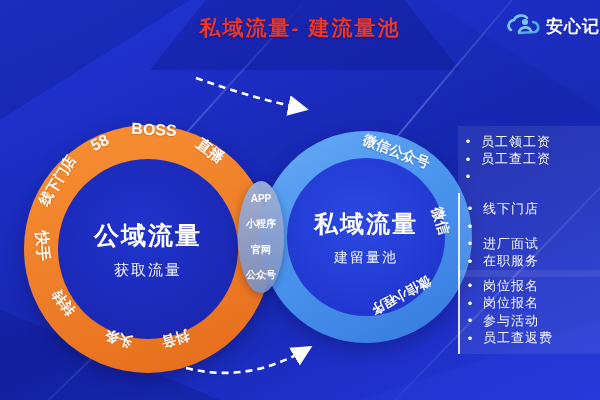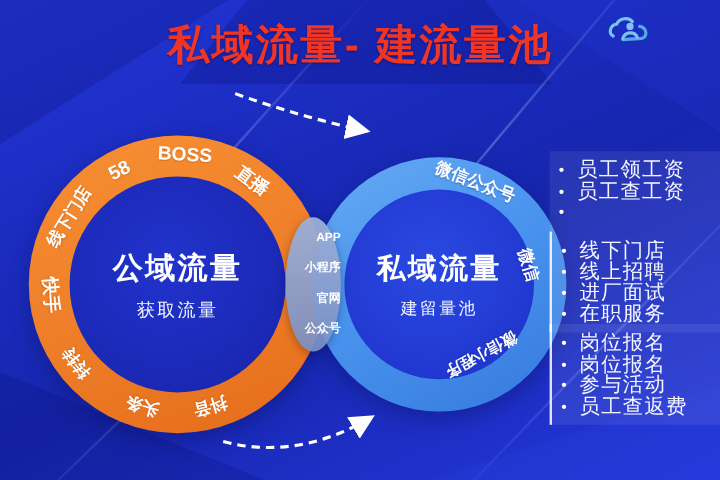--- a/index.html
+++ b/index.html
@@ -22,66 +22,66 @@
     background:rgba(45,65,225,0.35);clip-path:polygon(100% 0,100% 100%,0 100%);opacity:.6;}
   .streak{position:absolute;height:1.5px;background:linear-gradient(90deg,rgba(150,170,255,0),rgba(170,190,255,.35),rgba(150,170,255,0));transform-origin:center;pointer-events:none;}
   .streak.s1{left:-40px;top:150px;width:420px;transform:rotate(-48deg);}
   .streak.s2{left:180px;top:120px;width:460px;transform:rotate(-50deg);}
   .streak.s3{left:300px;top:280px;width:420px;transform:rotate(-46deg);opacity:.7;}
   .streak.s4{left:-60px;top:330px;width:360px;transform:rotate(-44deg);opacity:.6;}
 
   
   .page-title{
     position:absolute;left:0;top:14px;width:600px;text-align:center;margin:0;
-    font-size:35px;font-weight:bold;letter-spacing:2px;color:#ee3526;
+    font-size:21px;font-weight:bold;letter-spacing:2px;color:#ee3526;
     text-shadow:0 1px 2px rgba(0,0,30,.35);
   }
 
   
   .logo{position:absolute;left:505px;top:11px;width:120px;height:30px;display:flex;align-items:center;gap:5px;}
   .logo .brand{font-size:17px;font-weight:bold;color:#ffffff;letter-spacing:1px;white-space:nowrap;}
 
   
   .circle{position:absolute;border-radius:50%;display:flex;align-items:center;justify-content:center;}
   .circle .inner{border-radius:50%;display:flex;flex-direction:column;align-items:center;justify-content:center;gap:9px;}
-  .circle-public{left:24px;top:113px;width:248px;height:248px;
+  .circle-public{left:24px;top:125px;width:248px;height:248px;
     background:linear-gradient(160deg,#f79033 0%,#ee7d28 55%,#e56c1a 100%);
     box-shadow:0 6px 18px rgba(0,0,40,.25);}
   .circle-public .inner{width:180px;height:180px;
     background:radial-gradient(circle at 45% 40%,#2133cd 0%,#1a28b4 70%,#16239f 100%);}
   .circle-private{left:260px;top:131px;width:212px;height:212px;
     background:linear-gradient(150deg,#66abf5 0%,#4a94ee 45%,#3579de 100%);
     box-shadow:0 6px 18px rgba(0,0,40,.25);}
   .circle-private .inner{width:158px;height:158px;
     background:radial-gradient(circle at 45% 40%,#2a49e2 0%,#2138d0 70%,#1c2fbe 100%);}
   .circle-title{font-size:25px;font-weight:bold;color:#fff;letter-spacing:2px;}
   .circle-sub{font-size:15px;color:#f2f5ff;letter-spacing:2px;}
 
   
   .ring-label{position:absolute;color:#fff;font-weight:bold;white-space:nowrap;
     text-shadow:0 1px 1px rgba(120,50,0,.25);z-index:4;}
   .ring-label.blue{text-shadow:0 1px 1px rgba(0,30,90,.3);}
 
   
   .lens{position:absolute;left:238px;top:181px;width:46px;height:112px;border-radius:50%;
     background:linear-gradient(180deg,rgba(156,175,216,.95),rgba(122,144,196,.92));
-    display:flex;flex-direction:column;align-items:flex-end;justify-content:center;gap:13px;z-index:5;
+    display:flex;flex-direction:column;align-items:center;justify-content:center;gap:13px;z-index:5;
     box-shadow:0 2px 8px rgba(0,0,40,.3);}
   .lens span{font-size:10px;line-height:12.5px;color:#fff;font-weight:bold;white-space:nowrap;}
 
   
   .arrows{position:absolute;left:0;top:0;width:600px;height:400px;z-index:6;pointer-events:none;}
 
   
   .panel{position:absolute;left:458px;width:142px;background:rgba(255,255,255,0.08);
     padding:7px 8px 7px 6px;box-sizing:border-box;z-index:3;}
   .panel.accent{border-left:2px solid rgba(255,255,255,0.85);}
   .panel .row{display:flex;align-items:center;gap:9px;height:17.5px;}
   .panel .bullet{color:#fff;font-size:13px;line-height:17px;width:8px;text-align:center;flex:0 0 auto;}
-  .panel .item-text{color:#f4f7ff;font-size:17px;letter-spacing:1px;white-space:nowrap;}
+  .panel .item-text{color:#f4f7ff;font-size:13px;letter-spacing:1px;white-space:nowrap;}
   .panel-1{top:126px;}
   .panel-2{top:193px;}
   .panel-3{top:270px;}
 </style>
 </head>
 <body>
 
 <div class="stage">
 
   <div class="facet f-top-center"></div>
@@ -98,20 +98,21 @@
 
   <div class="logo">
     <span style="display:inline-flex;">
       <svg width="36" height="28" viewBox="0 0 36 28">
         <path d="M6 18 C2 16 3 9 9 8 C11 3 19 2 22 6" fill="none" stroke="#7cc4f0" stroke-width="2.6" stroke-linecap="round"></path>
         <path d="M28 10 C34 11 35 18 30 20 L14 21" fill="none" stroke="#55a9e6" stroke-width="2.6" stroke-linecap="round"></path>
         <circle cx="20" cy="10" r="3" fill="#7cc4f0"></circle>
         <path d="M14 20 C16 14 24 14 26 19" fill="none" stroke="#7cc4f0" stroke-width="2.6" stroke-linecap="round"></path>
       </svg>
     </span>
+    <span class="brand">安心记</span>
   </div>
 
   <div class="circle circle-public">
     <div class="inner">
       <div class="circle-title">公域流量</div>
       <div class="circle-sub">获取流量</div>
     </div>
   </div>
 
   <div class="circle circle-private">
@@ -165,21 +166,20 @@
     </div>
   </div>
 
   <div class="panel panel-2 accent">
     <div class="row">
       <span class="bullet">•</span>
       <span class="item-text">线下门店</span>
     </div>
     <div class="row">
       <span class="bullet">•</span>
-      <span class="item-text">线上招聘</span>
     </div>
     <div class="row">
       <span class="bullet">•</span>
       <span class="item-text">进厂面试</span>
     </div>
     <div class="row">
       <span class="bullet">•</span>
       <span class="item-text">在职服务</span>
     </div>
   </div>

